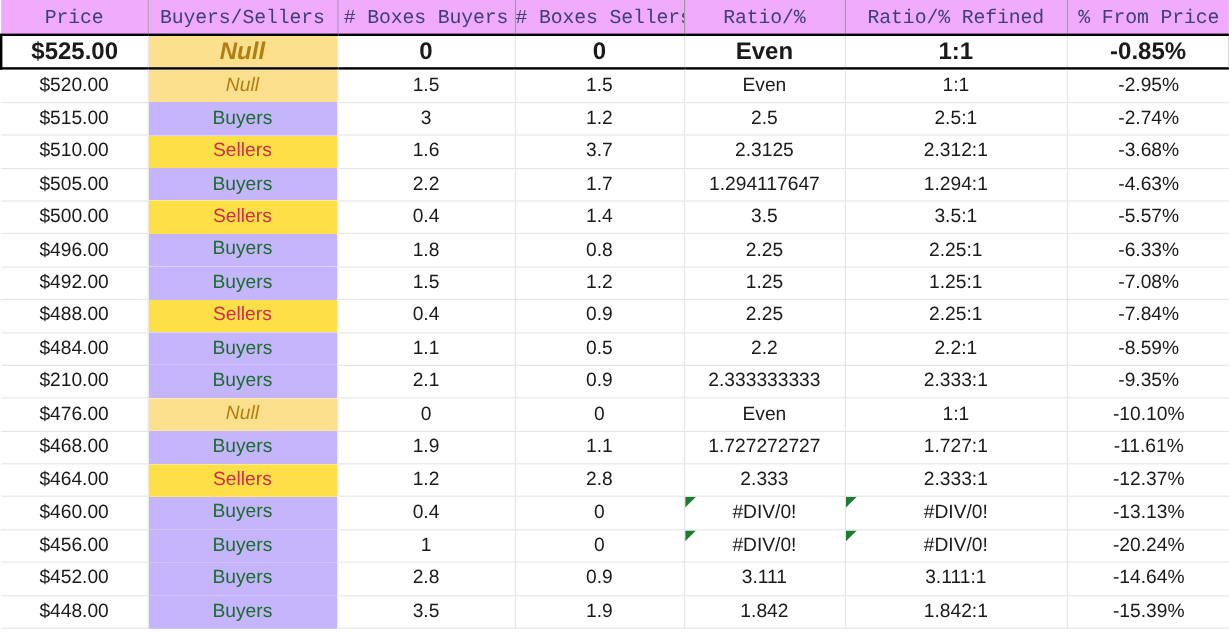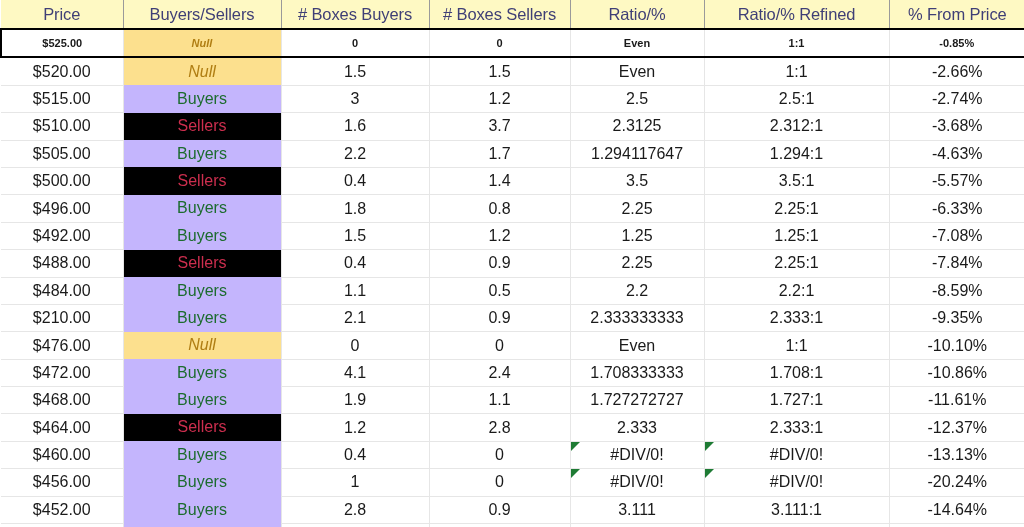--- a/index.html
+++ b/index.html
@@ -30,28 +30,29 @@
     margin: 0;
     text-align: center;
     vertical-align: middle;
     font-weight: normal;
     overflow: hidden;
     white-space: nowrap;
   }
 
   
   thead th {
-    background: #fef9c3;
+    background: #f0abfc;
     color: #3f3f76;
     font-weight: bold;
     font-size: 16.5px;
     height: 28px;
     border-right: 1px solid #9a9a9a;
     border-bottom: 2.5px solid #000000;
     letter-spacing: -0.1px;
+    font-family: Liberation Mono, monospace;
   }
   thead th:first-child { border-left: none; }
   thead th:last-child  { border-right: none; }
 
   
   tbody tr { height: 26.4px; }
   tbody td {
     font-size: 16px;
     color: #1a1a1a;
     border-bottom: 1px solid #e6e6e6;
@@ -63,29 +64,29 @@
   tbody td.c-pct     { border-right: none; text-align: center; }
 
   
   td.c-signal {
     border-bottom: none;
     font-size: 16px;
   }
   td.c-signal .sigtxt { display: block; line-height: 26.4px; }
 
   .fill-buyers  { background: #c4b5fd; color: #1c6b2e; }
-  .fill-sellers { background: #000000; color: #cc2e4e; }
+  .fill-sellers { background: #fde047; color: #cc2e4e; }
   .fill-null    { background: #fce08e; color: #b07e13; font-style: italic; }
 
   
   tr.row-highlight td {
     font-weight: bold;
     border-top: 2.5px solid #000000;
     border-bottom: 2.5px solid #000000;
-    font-size: 11px;
+    font-size: 20px;
   }
   tr.row-highlight td.c-signal { border-bottom: 2.5px solid #000000; }
   tr.row-highlight td:first-child { border-left: 2.5px solid #000000; }
   tr.row-highlight td:last-child  { border-right: 2.5px solid #000000; }
 
   
   tr.after-highlight td { border-top: none; margin-left: 24px; }
 
   
   .err-flag {
@@ -138,21 +139,21 @@
         </tr>
         <tr class="after-highlight">
           <td class="c-price">$520.00</td>
           <td class="c-signal fill-null">
             <span class="sigtxt">Null</span>
           </td>
           <td class="">1.5</td>
           <td class="">1.5</td>
           <td class="">Even</td>
           <td class="">1:1</td>
-          <td class="c-pct">-2.66%</td>
+          <td class="c-pct">-2.95%</td>
         </tr>
         <tr>
           <td class="c-price">$515.00</td>
           <td class="c-signal fill-buyers">
             <span class="sigtxt">Buyers</span>
           </td>
           <td class="">3</td>
           <td class="">1.2</td>
           <td class="">2.5</td>
           <td class="">2.5:1</td>
@@ -251,31 +252,20 @@
           <td class="c-signal fill-null">
             <span class="sigtxt">Null</span>
           </td>
           <td class="">0</td>
           <td class="">0</td>
           <td class="">Even</td>
           <td class="">1:1</td>
           <td class="c-pct">-10.10%</td>
         </tr>
         <tr>
-          <td class="c-price">$472.00</td>
-          <td class="c-signal fill-buyers">
-            <span class="sigtxt">Buyers</span>
-          </td>
-          <td class="">4.1</td>
-          <td class="">2.4</td>
-          <td class="">1.708333333</td>
-          <td class="">1.708:1</td>
-          <td class="c-pct">-10.86%</td>
-        </tr>
-        <tr>
           <td class="c-price">$468.00</td>
           <td class="c-signal fill-buyers">
             <span class="sigtxt">Buyers</span>
           </td>
           <td class="">1.9</td>
           <td class="">1.1</td>
           <td class="">1.727272727</td>
           <td class="">1.727:1</td>
           <td class="c-pct">-11.61%</td>
         </tr>

